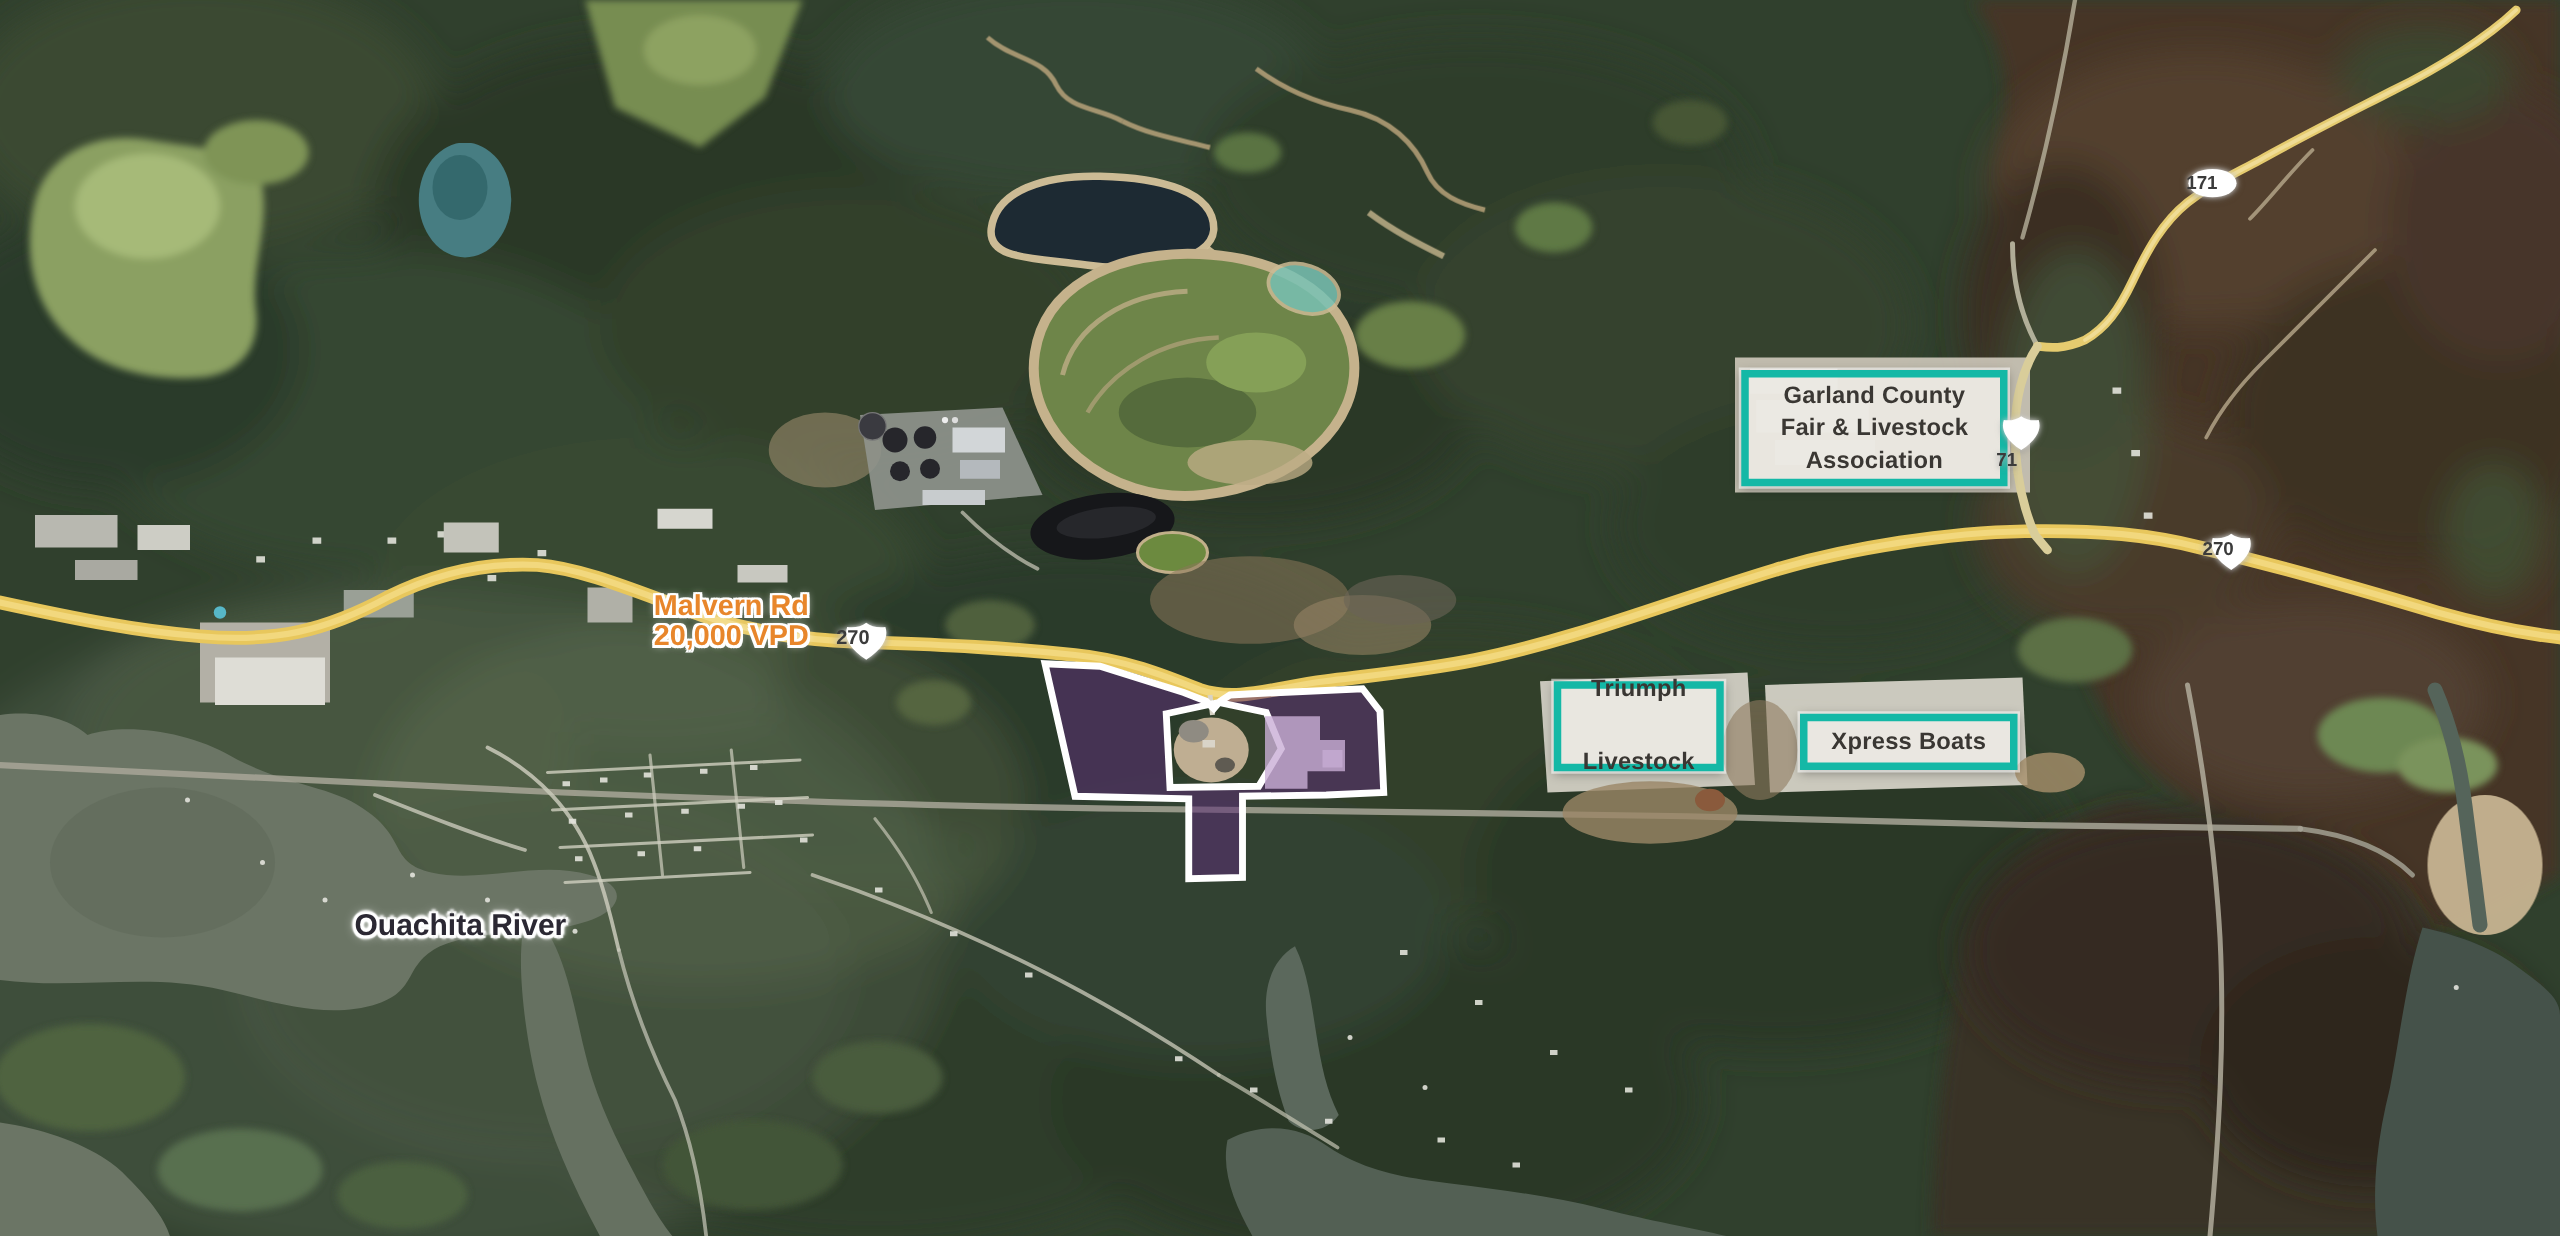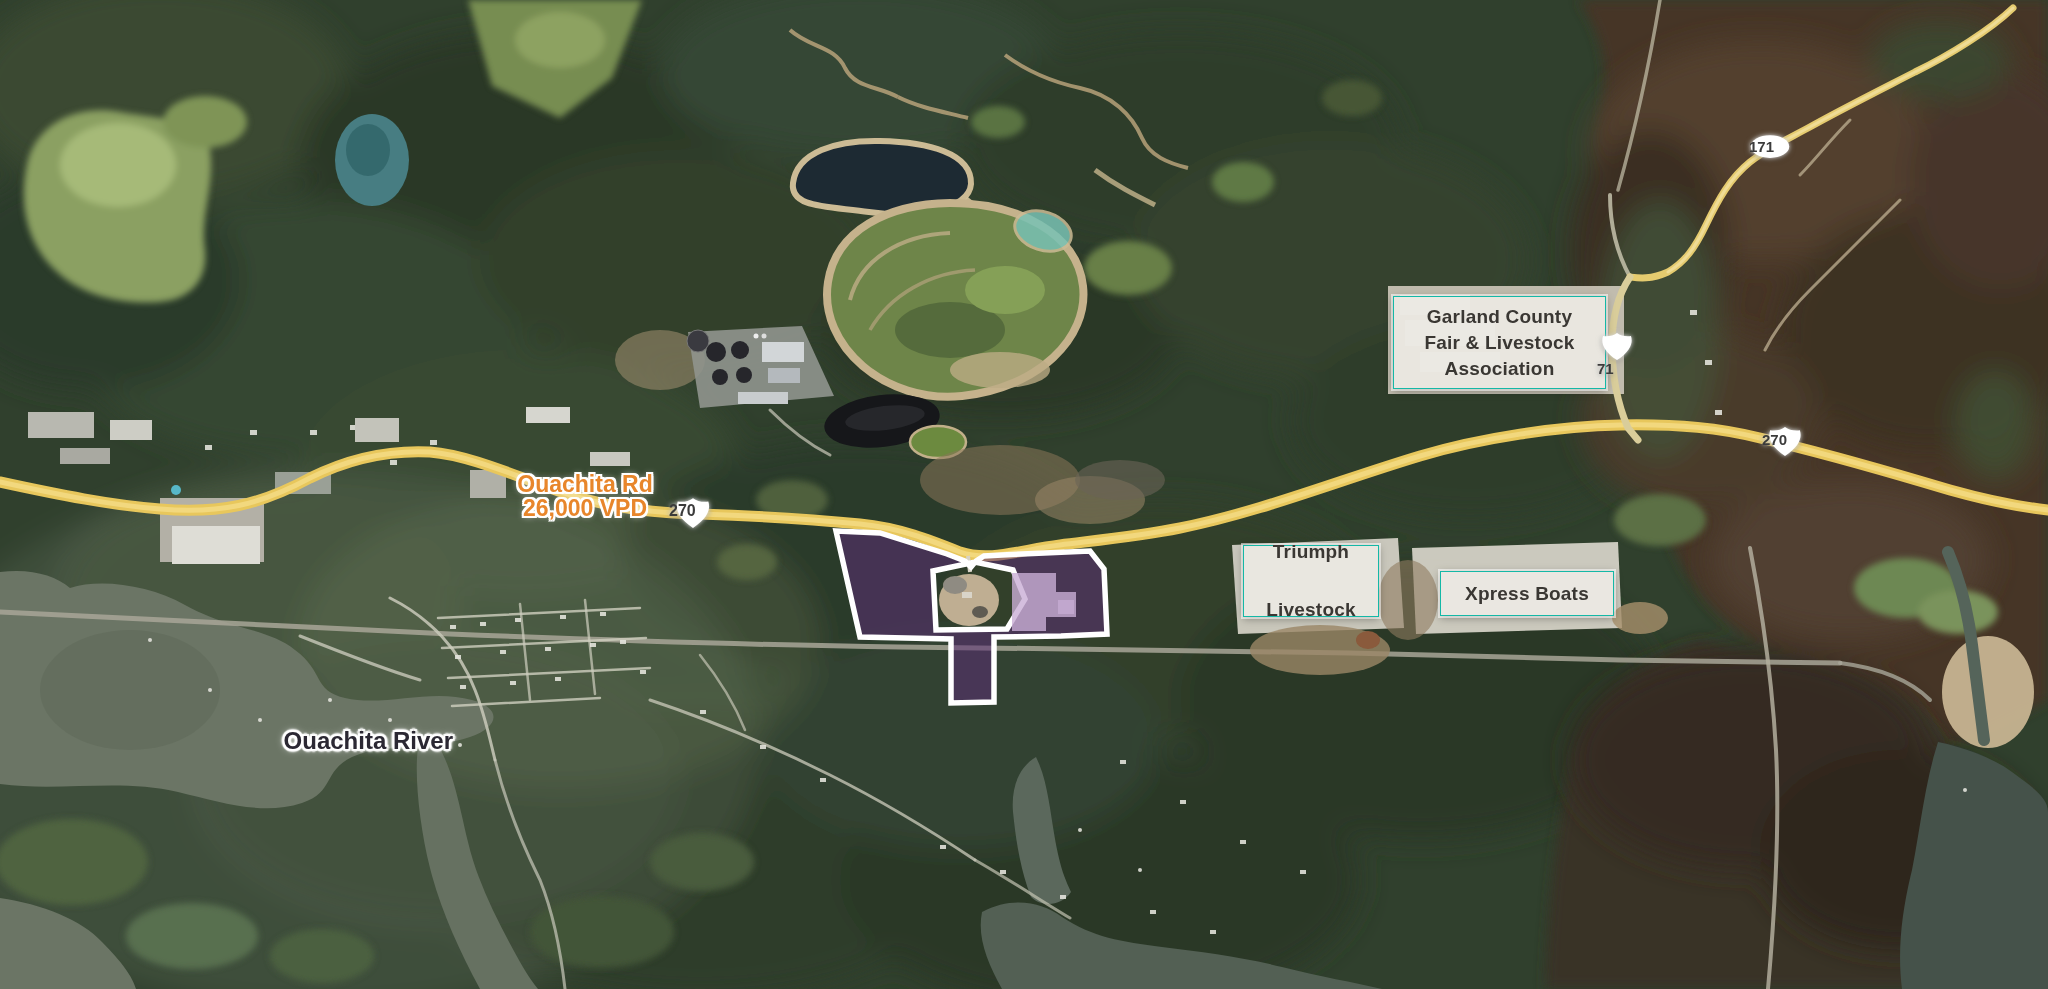--- a/index.html
+++ b/index.html
@@ -2,21 +2,21 @@
 <html><head>
 <meta charset="utf-8">
 <style>
   html,body{margin:0;padding:0;background:#30402d;}
   #stage{position:relative;width:2048px;height:989px;overflow:hidden;
          font-family:"Liberation Sans","DejaVu Sans",sans-serif;}
   #terrain{position:absolute;left:0;top:0;width:2048px;height:989px;display:block;}
 
   
   .poi-box{position:absolute;box-sizing:border-box;
-    background:rgba(236,233,227,0.93);border:1px solid #14b8a6;
+    background:rgba(236,233,227,0.93);border:6px solid #14b8a6;
     color:#3a3733;font-weight:bold;text-align:center;
     display:flex;flex-direction:column;justify-content:center;
     box-shadow:0 0 0 2px rgba(255,255,255,0.55),0 2px 8px rgba(0,0,0,0.35);
     line-height:26px;font-size:19px;letter-spacing:.2px;}
   #box-garland{left:1393px;top:296px;width:213px;height:93px;}
   #box-triumph{left:1243px;top:545px;width:136px;height:72px;gap:32px;}
   #box-xpress{left:1440px;top:571px;width:174px;height:45px;}
 
   
   .road-label{position:absolute;left:505px;top:472px;width:160px;text-align:center;
@@ -326,22 +326,22 @@
 </div>
 <div class="poi-box" id="box-triumph">
   <div>Triumph</div>
   <div>Livestock</div>
 </div>
 <div class="poi-box" id="box-xpress">
   <div>Xpress Boats</div>
 </div>
 
 <div class="road-label">
-  <div>Ouachita Rd</div>
-  <div>26,000 VPD</div>
+  <div>Malvern Rd</div>
+  <div>20,000 VPD</div>
 </div>
 
 <div class="water-label">Ouachita River</div>
 
 <div class="shield" id="shield-270w">
   <svg viewBox="0 0 48 40">
     <path d="M24 2.5 C28.5 6 35 7.5 42 6.5 C44.5 14 43 25 24 37.5 C5 25 3.5 14 6 6.5 C13 7.5 19.5 6 24 2.5 Z" fill="#ffffff"></path>
   </svg>
   <span class="shield-num">270</span>
 </div>

